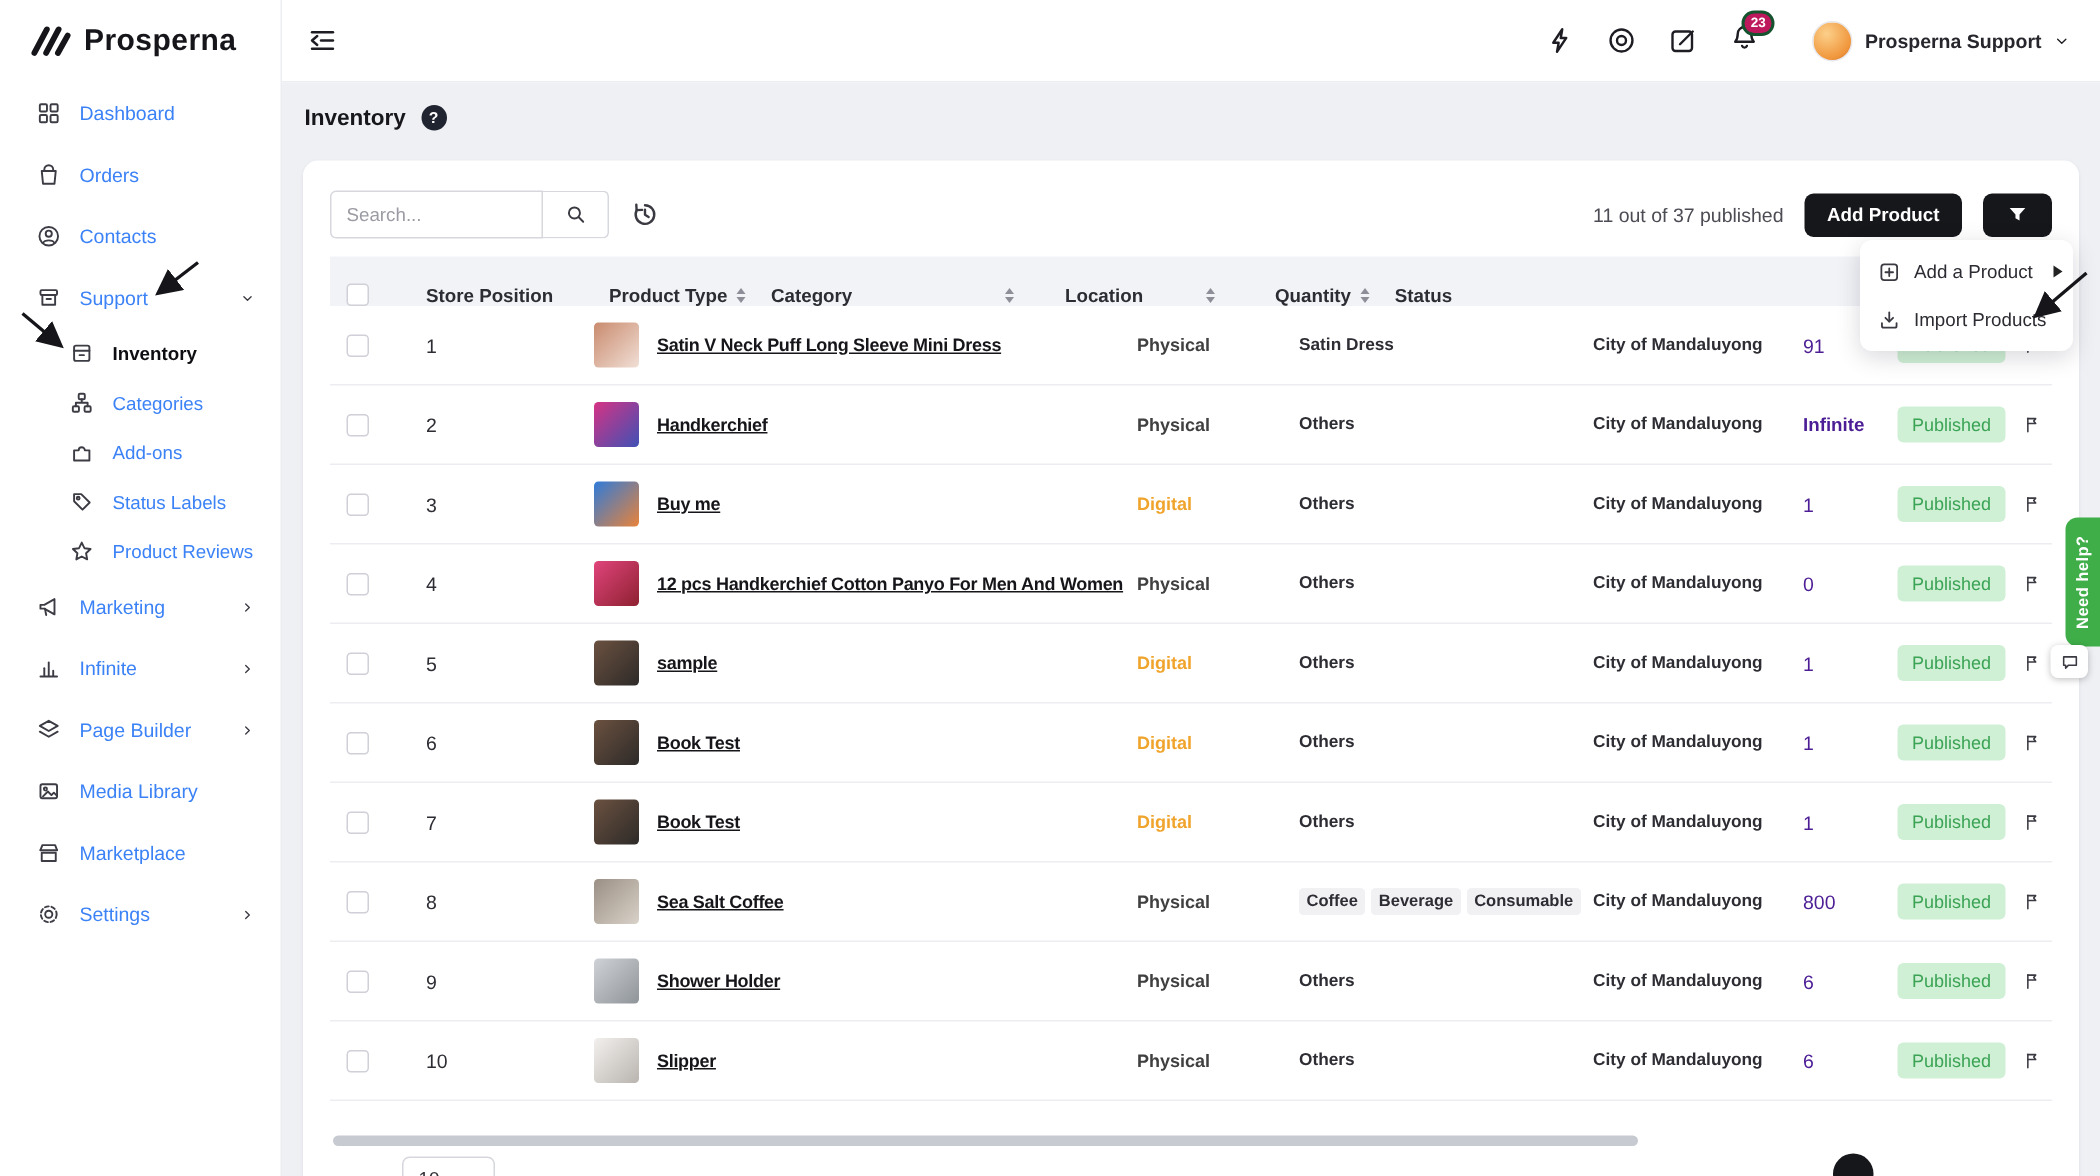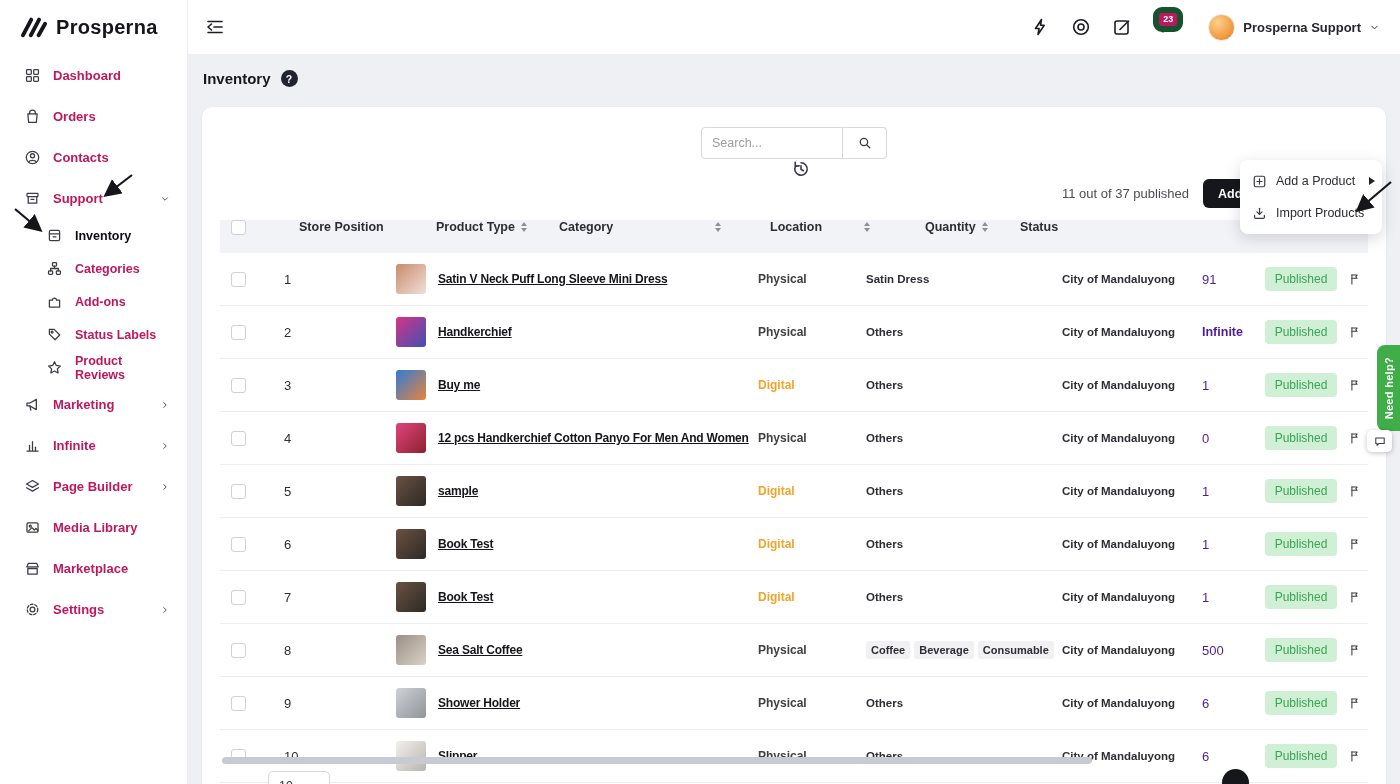--- a/index.html
+++ b/index.html
@@ -9,61 +9,61 @@
     background: #eef0f4;
     font-family: "Liberation Sans", sans-serif;
     color: #2d2d34;
   }
   
   .sidebar { position:absolute; left:0; top:0; width:188px; height:784px; background:#fff; border-right:1px solid #ecedf1; z-index:30; }
   .logo-row { display:flex; align-items:center; gap:8px; padding:15px 0 12px 20px; }
   .logo-mark { width:28px; height:24px; }
   .logo-text { font-size:20px; font-weight:800; letter-spacing:.3px; color:#15151a; }
   .nav { padding-top:4px; }
-  .nav-item { display:flex; align-items:center; gap:12px; height:41px; padding:0 16px 0 24px; font-size:13px; font-weight:700; color:#be185d; cursor:pointer; }
+  .nav-item { display:flex; align-items:center; gap:12px; height:41px; padding:0 16px 0 24px; font-size:13px; font-weight:400; color:#3b82f6; cursor:pointer; }
   .subnav .nav-item { height:33px; padding-left:46px; font-size:12.5px; }
   .nav-item.active { color:#0d0d12; font-weight:700; }
   .nicon { width:17px; height:17px; flex:0 0 17px; }
   .nav svg { stroke:#3c3c45; stroke-width:1.5; fill:none; stroke-linecap:round; stroke-linejoin:round; }
   .chev { margin-left:auto; width:12px; height:12px; }
   
   .topbar { position:absolute; left:188px; top:0; width:1212px; height:55px; background:#fff; border-bottom:1px solid #edeef2; display:flex; align-items:center; z-index:20; }
   .topbar svg { stroke:#1d1d23; stroke-width:1.6; fill:none; stroke-linecap:round; stroke-linejoin:round; }
   .collapse-btn { margin-left:16px; width:22px; height:22px; cursor:pointer; }
   .top-right { margin-left:auto; display:flex; align-items:center; gap:21px; padding-right:20px; }
   .tico { width:20px; height:20px; cursor:pointer; }
   .bell-wrap { position:relative; cursor:pointer; }
-  .bell-badge { position:absolute; top:-8px; right:-10px; background:#be185d; color:#fff; font-size:9px; font-weight:700; padding:2px 4px; border-radius:9px; border:6px solid #14532d; line-height:1; }
+  .bell-badge { position:absolute; top:-8px; right:-10px; background:#be185d; color:#fff; font-size:9px; font-weight:700; padding:2px 4px; border-radius:9px; border:2px solid #14532d; line-height:1; }
   .user-menu { display:flex; align-items:center; gap:8px; cursor:pointer; margin-left:14px; }
   .avatar { width:27px; height:27px; border-radius:50%; background:radial-gradient(circle at 35% 30%, #fcd08a, #f0963c 70%, #c96a23); border:1px solid #e8e8ec; }
   .user-name { font-size:13px; font-weight:700; color:#26262c; }
   
   .title-row { position:absolute; left:203px; top:70px; display:flex; align-items:center; gap:10px; z-index:10; }
   .page-title { font-size:15px; font-weight:800; color:#17171c; }
   .help-dot { width:17px; height:17px; border-radius:50%; background:#202430; color:#fff; font-size:10.5px; font-weight:700; display:flex; align-items:center; justify-content:center; cursor:pointer; }
   
   .card { position:absolute; left:202px; top:107px; width:1184px; height:700px; background:#fff; border-radius:10px; box-shadow:0 1px 3px rgba(25,25,50,.07); }
-  .card-toolbar { display:flex; align-items:center; padding:20px 18px 12px 18px;flex-direction:column; }
+  .card-toolbar { display:flex; align-items:center; padding:20px 18px 12px 18px; }
   .search-group { display:flex; align-items:stretch; }
   .search-input { width:142px; height:32px; border:1px solid #d7d8de; border-radius:4px 0 0 4px; padding:0 10px; font-size:12.5px; color:#4b4b52; outline:none; font-family:"Liberation Sans",sans-serif; }
   .search-input::placeholder { color:#9b9ba4; }
   .search-btn { width:44px; height:32px; border:1px solid #d7d8de; border-left:none; border-radius:0 4px 4px 0; background:#fff; display:flex; align-items:center; justify-content:center; cursor:pointer; }
   .icon-stroke { stroke:#3a3a42; stroke-width:1.6; fill:none; stroke-linecap:round; stroke-linejoin:round; }
   .history-btn { margin-left:14px; width:20px; height:20px; cursor:pointer; }
   .toolbar-right { margin-left:auto; display:flex; align-items:center; gap:14px; }
   .summary { font-size:13px; color:#4c4c55; }
   .btn-dark { background:#16171b; color:#fff; font-size:12.5px; font-weight:600; border:none; border-radius:6px; height:29px; padding:0 15px; display:flex; align-items:center; cursor:pointer; font-family:"Liberation Sans",sans-serif; }
   .filter-btn { width:46px; height:29px; border-radius:6px; background:#16171b; border:none; display:flex; align-items:center; justify-content:center; cursor:pointer; }
   
   .dropdown { position:absolute; top:53px; right:4px; width:142px; background:#fff; border-radius:8px; box-shadow:0 4px 16px rgba(15,15,35,.16); padding:5px 0; z-index:15; }
   .menu-item { display:flex; align-items:center; gap:9px; height:32px; padding:0 12px; font-size:12.5px; font-weight:500; color:#2c2c33; cursor:pointer; white-space:nowrap; }
   .menu-item svg { width:15px; height:15px; flex:0 0 15px; }
   .tri-right { width:0; height:0; border-top:4px solid transparent; border-bottom:4px solid transparent; border-left:6px solid #222; margin-left:5px; }
   
-  .thead { display:flex; align-items:flex-start; height:33px; background:#f2f3f6; margin:0 18px; font-size:12.5px; font-weight:700; color:#2c2c34;gap:15px; }
+  .thead { display:flex; align-items:flex-end; height:33px; background:#f2f3f6; margin:0 18px; font-size:12.5px; font-weight:700; color:#2c2c34; }
   .hcol { display:flex; align-items:center; justify-content:space-between; white-space:nowrap; }
   .trow { display:flex; align-items:center; height:53px; margin:0 18px; border-bottom:1px solid #ededf1; font-size:13px; }
   .trow .col { display:flex; align-items:center; white-space:nowrap; }
   .c-check  { width:46px;  padding-left:11px; }
   .c-pos    { width:112px; padding-left:18px; }
   .c-name   { width:352px; padding-left:18px; padding-right:10px; }
   .c-type   { width:106px; padding-left:28px; padding-right:6px; }
   .c-cat    { width:196px; padding-left:30px; padding-right:4px; }
   .c-loc    { width:130px; padding-left:30px; }
   .c-qty    { width:100px; padding-left:40px; }
@@ -578,21 +578,21 @@
         <span class="thumb" style="background: linear-gradient(135deg, rgb(155, 143, 132), rgb(217, 210, 200));"></span>
         <a class="pname">Sea Salt Coffee</a>
       </div>
       <div class="col c-type physical">Physical</div>
       <div class="col c-cat">
           <span class="chip bg">Coffee</span>
           <span class="chip bg">Beverage</span>
           <span class="chip bg">Consumable</span>
         </div>
       <div class="col c-loc">City of Mandaluyong</div>
-      <div class="col c-qty">500</div>
+      <div class="col c-qty">800</div>
       <div class="col c-status">
           <span class="badge">Published</span>
         </div>
       <div class="col c-flag">
         <span class="flag-btn">
           <svg width="13" height="14" viewBox="0 0 20 20" class="icon-stroke">
               <path d="M6 17.5 V3.5"></path>
               <path d="M6 4 h8 l-2 2.5 2 2.5 H6"></path>
             </svg>
         </span>

